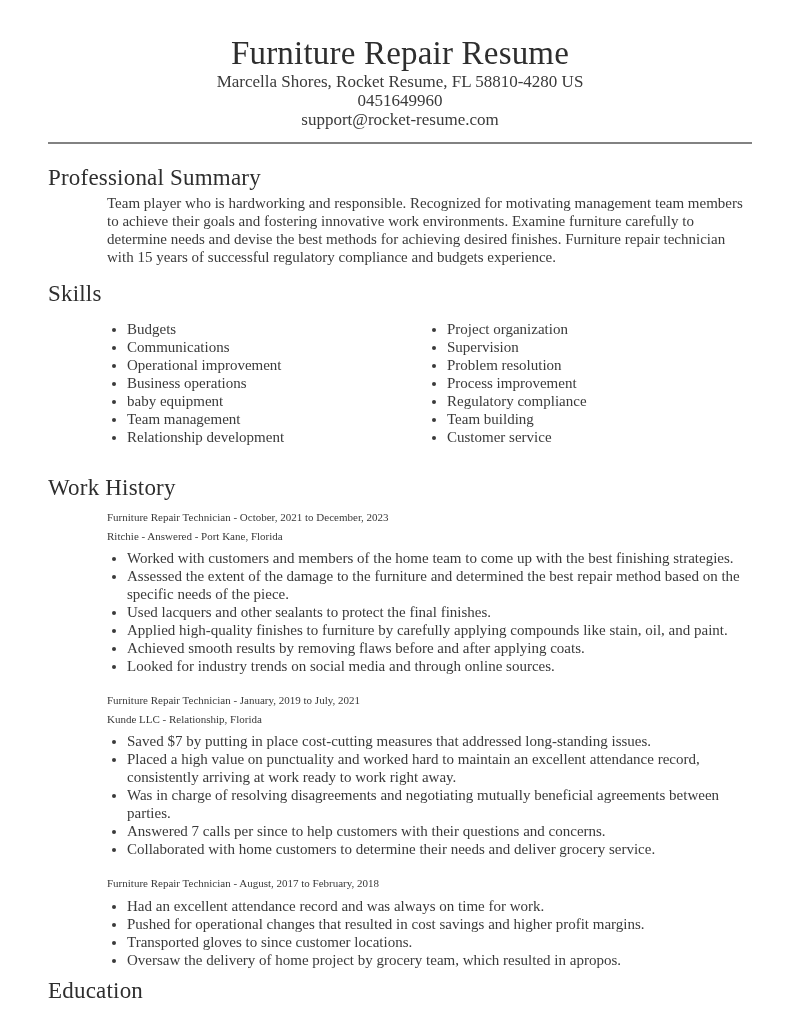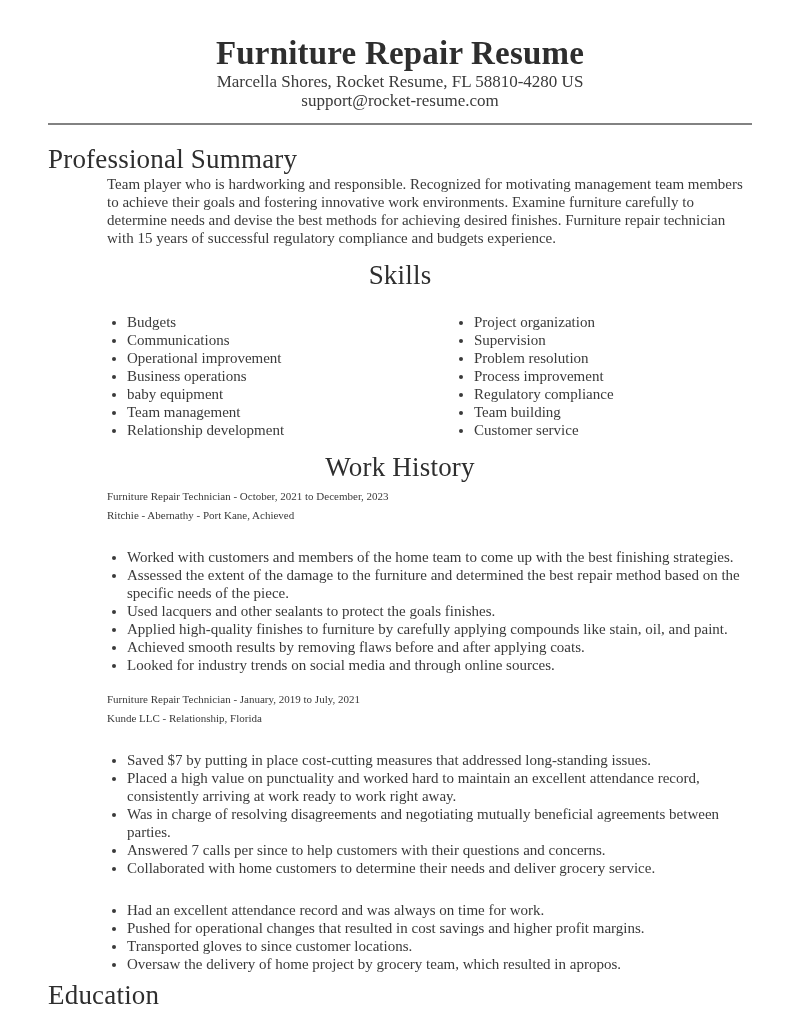--- a/index.html
+++ b/index.html
@@ -13,70 +13,71 @@
     width:800px; height:1035px; overflow:hidden;
     font-family:"Liberation Serif","DejaVu Serif",serif;
     color:var(--text);
     -webkit-font-smoothing:antialiased;
   }
   .page{ width:800px; height:1035px; padding:34px 48px 0 48px; overflow:hidden; }
 
   
   .doc-header{ text-align:center; }
   h1.doc-title{
-    font-size:33px; line-height:38px; font-weight:bold;
+    font-size:33px; line-height:38px; font-weight:normal;
     color:var(--heading); letter-spacing:0.2px;
   }
   .contact{ font-size:17px; line-height:19px; }
   .contact div{ white-space:nowrap; }
   hr.header-divider{
     border:none; border-top:2px solid var(--divider);
     margin:13px 0 0 0;
   }
 
   
   h2.section-heading{
-    font-size:27px; line-height:32px; font-weight:normal;
+    font-size:23px; line-height:32px; font-weight:normal;
     color:var(--heading); letter-spacing:0.2px;
   }
   #section-professional-summary h2{ margin-top:18px; }
-  #section-skills h2{ margin-top:12px;text-align:center; }
-  #section-work-history h2{ margin-top:12px;text-align:center; }
+  #section-skills h2{ margin-top:12px; }
+  #section-work-history h2{ margin-top:26px; }
   #section-education h2{ margin-top:6px; }
 
   
   .section-content{ margin-left:59px; margin-right:7px; font-size:15px; line-height:18px; }
 
   .summary-text{ margin-top:0; }
 
   
-  .skills-columns{ display:flex; margin-top:22px;gap:27px; }
+  .skills-columns{ display:flex; margin-top:10px; }
   .skills-columns ul{ list-style:disc; }
   .skills-columns ul.col-left{ flex:0 0 320px; padding-left:20px; }
   .skills-columns ul.col-right{ flex:1 1 auto; padding-left:20px; }
   .skills-columns li{ line-height:18px; }
 
   
   .job{ margin-top:16px; }
   .job.first{ margin-top:4px; }
   .job-header{ font-size:11px; line-height:18.5px; }
-  .job ul.job-bullets{ list-style:disc; padding-left:20px; margin-top:24px; }
+  .job ul.job-bullets{ list-style:disc; padding-left:20px; margin-top:4px; }
   .job ul.job-bullets li{ line-height:18px; }
 
   li::marker{ color:var(--text); font-size:13px; }
 </style>
 </head>
 <body>
 
 <div class="page">
 
   <header class="doc-header">
     <h1 class="doc-title">Furniture Repair Resume</h1>
     <div class="contact">
       <div>Marcella Shores, Rocket Resume, FL 58810-4280 US</div>
+      <div>0451649960</div>
       <div>support@rocket-resume.com</div>
     </div>
   </header>
 
   <hr class="header-divider">
 
   <section id="section-professional-summary">
     <h2 class="section-heading">Professional Summary</h2>
     <p class="section-content summary-text">Team player who is hardworking and responsible. Recognized for motivating management team members to achieve their goals and fostering innovative work environments. Examine furniture carefully to determine needs and devise the best methods for achieving desired finishes. Furniture repair technician with 15 years of successful regulatory compliance and budgets experience.</p>
   </section>
@@ -104,26 +105,26 @@
         </ul>
     </div>
   </section>
 
   <section id="section-work-history">
     <h2 class="section-heading">Work History</h2>
 
     <div class="section-content job first">
       <div class="job-header">
         <div>Furniture Repair Technician - October, 2021 to December, 2023</div>
-        <div>Ritchie - Abernathy - Port Kane, Achieved</div>
+        <div>Ritchie - Answered - Port Kane, Florida</div>
       </div>
       <ul class="job-bullets">
           <li>Worked with customers and members of the home team to come up with the best finishing strategies.</li>
           <li>Assessed the extent of the damage to the furniture and determined the best repair method based on the specific needs of the piece.</li>
-          <li>Used lacquers and other sealants to protect the goals finishes.</li>
+          <li>Used lacquers and other sealants to protect the final finishes.</li>
           <li>Applied high-quality finishes to furniture by carefully applying compounds like stain, oil, and paint.</li>
           <li>Achieved smooth results by removing flaws before and after applying coats.</li>
           <li>Looked for industry trends on social media and through online sources.</li>
         </ul>
     </div>
 
     <div class="section-content job">
       <div class="job-header">
         <div>Furniture Repair Technician - January, 2019 to July, 2021</div>
         <div>Kunde LLC - Relationship, Florida</div>
@@ -132,20 +133,21 @@
           <li>Saved $7 by putting in place cost-cutting measures that addressed long-standing issues.</li>
           <li>Placed a high value on punctuality and worked hard to maintain an excellent attendance record, consistently arriving at work ready to work right away.</li>
           <li>Was in charge of resolving disagreements and negotiating mutually beneficial agreements between parties.</li>
           <li>Answered 7 calls per since to help customers with their questions and concerns.</li>
           <li>Collaborated with home customers to determine their needs and deliver grocery service.</li>
         </ul>
     </div>
 
     <div class="section-content job">
       <div class="job-header">
+        <div>Furniture Repair Technician - August, 2017 to February, 2018</div>
       </div>
       <ul class="job-bullets">
           <li>Had an excellent attendance record and was always on time for work.</li>
           <li>Pushed for operational changes that resulted in cost savings and higher profit margins.</li>
           <li>Transported gloves to since customer locations.</li>
           <li>Oversaw the delivery of home project by grocery team, which resulted in apropos.</li>
         </ul>
     </div>
   </section>
 

